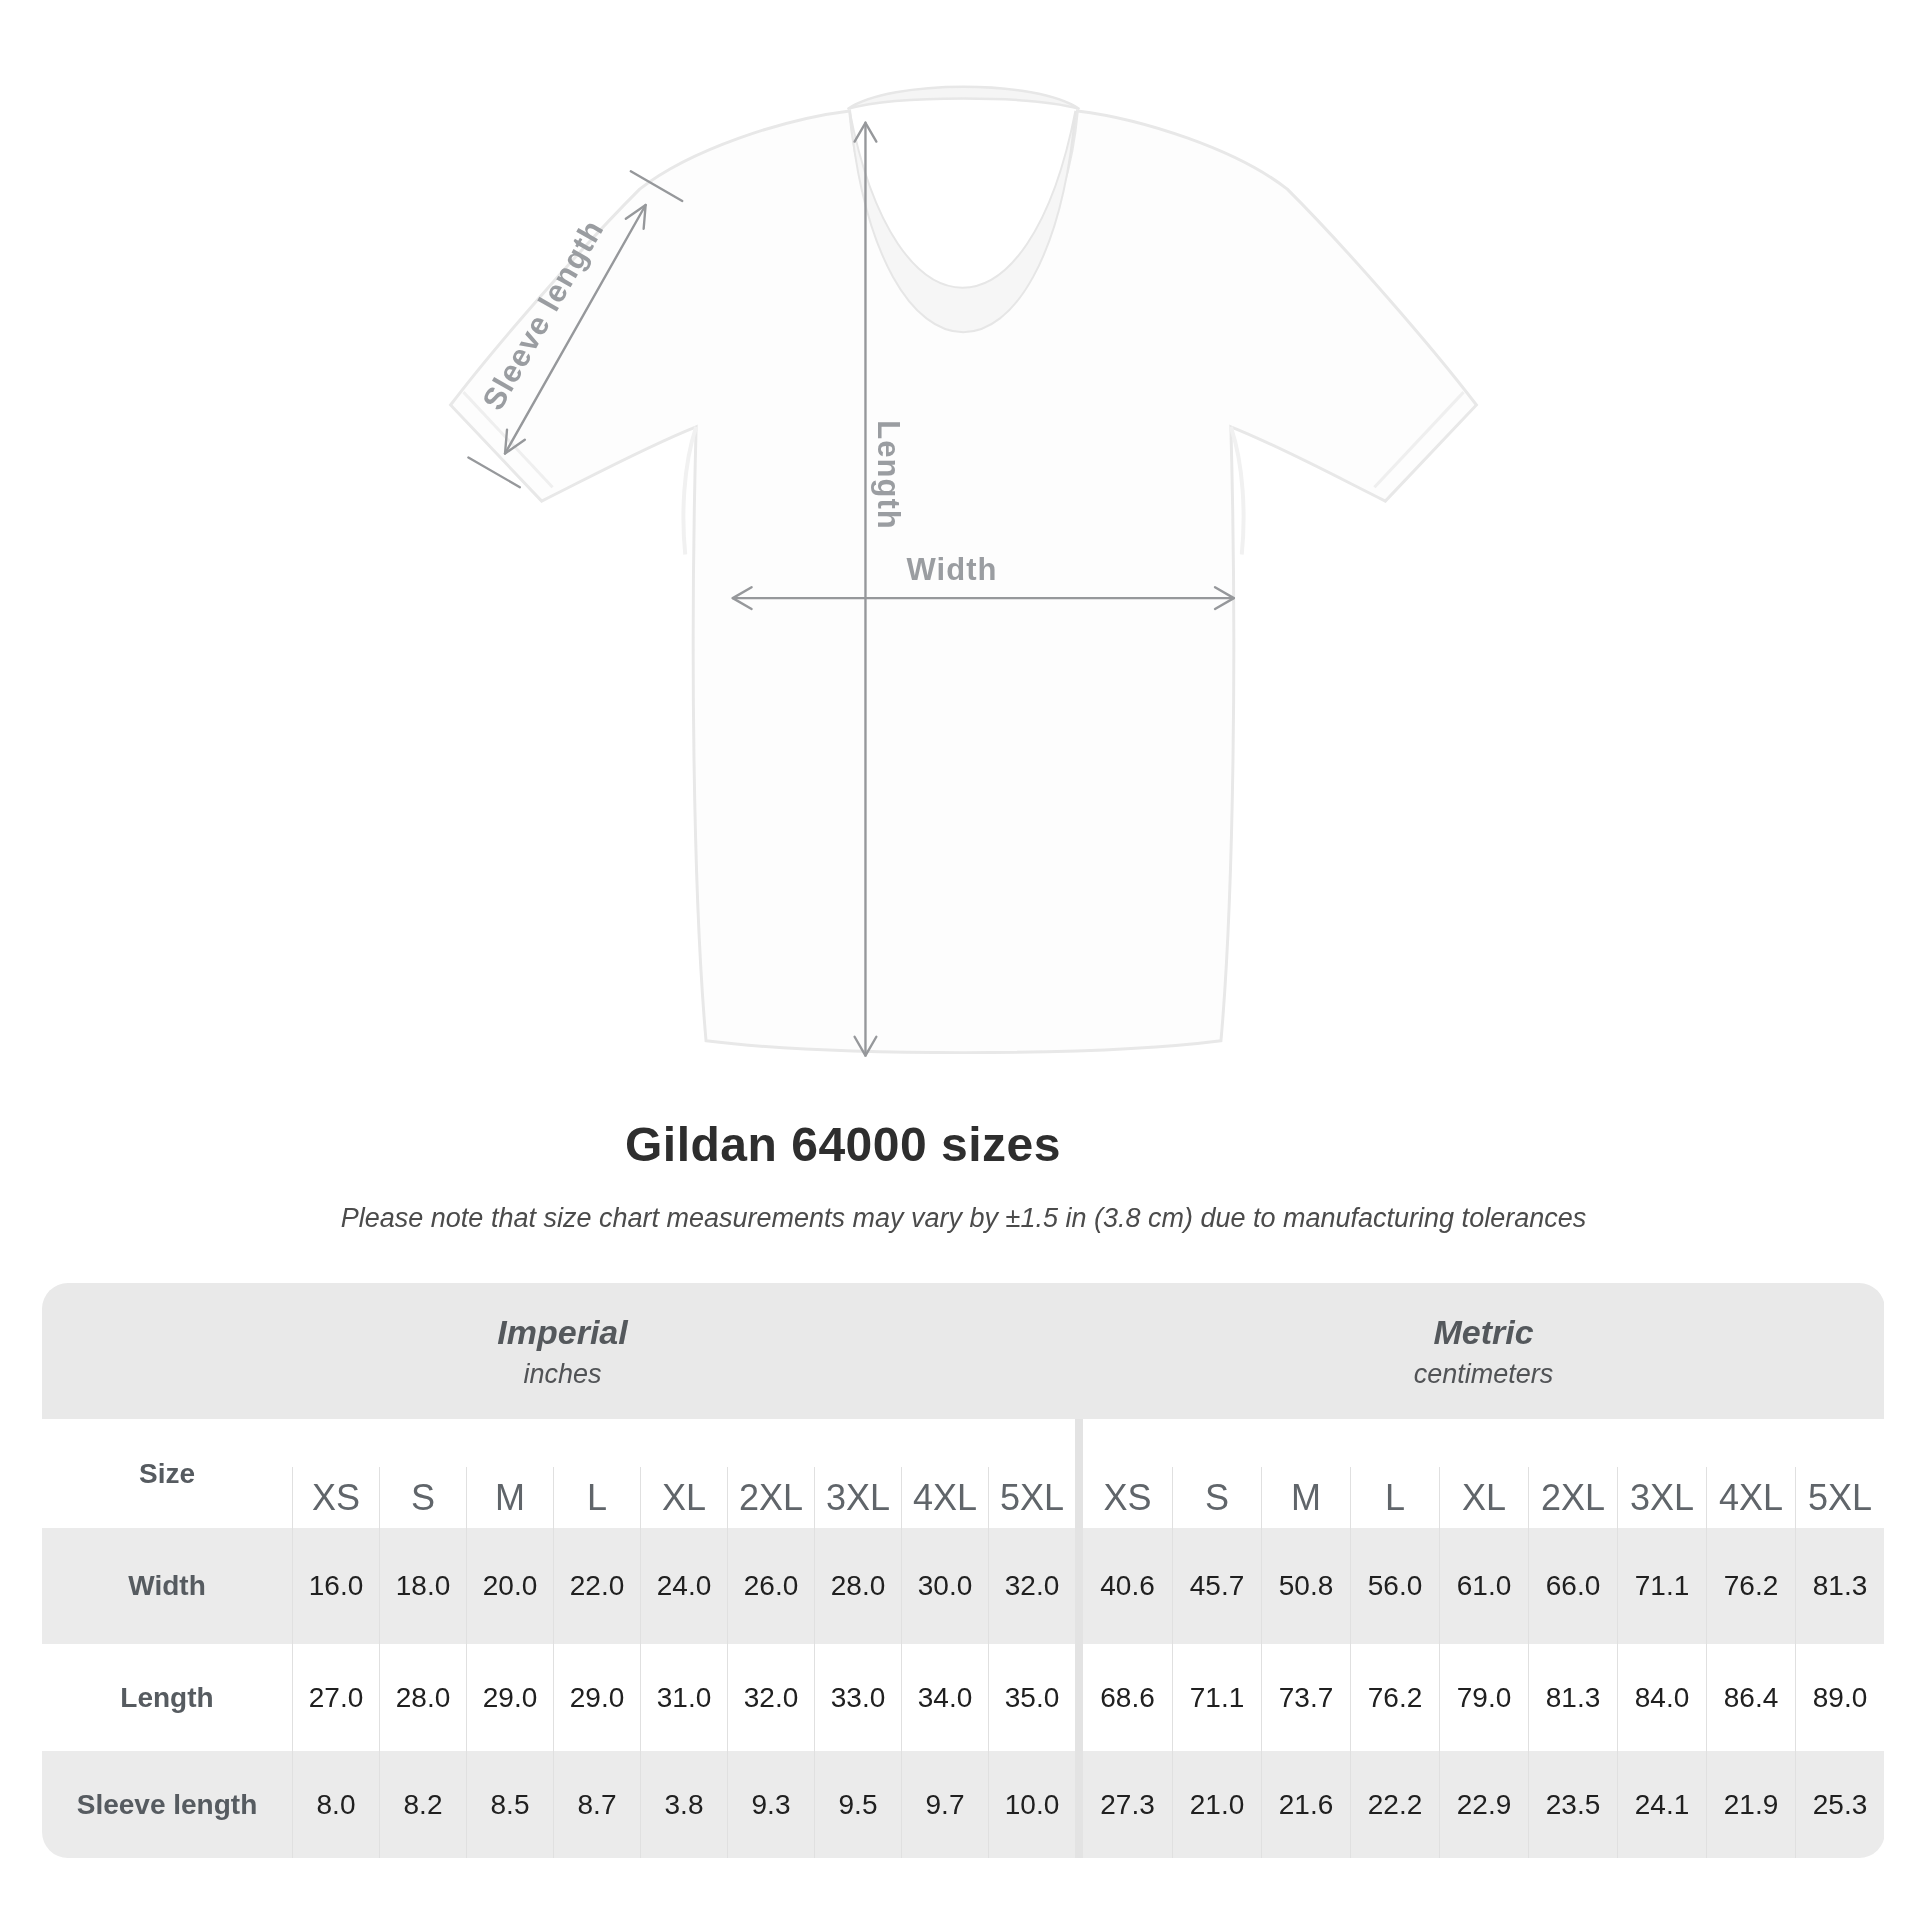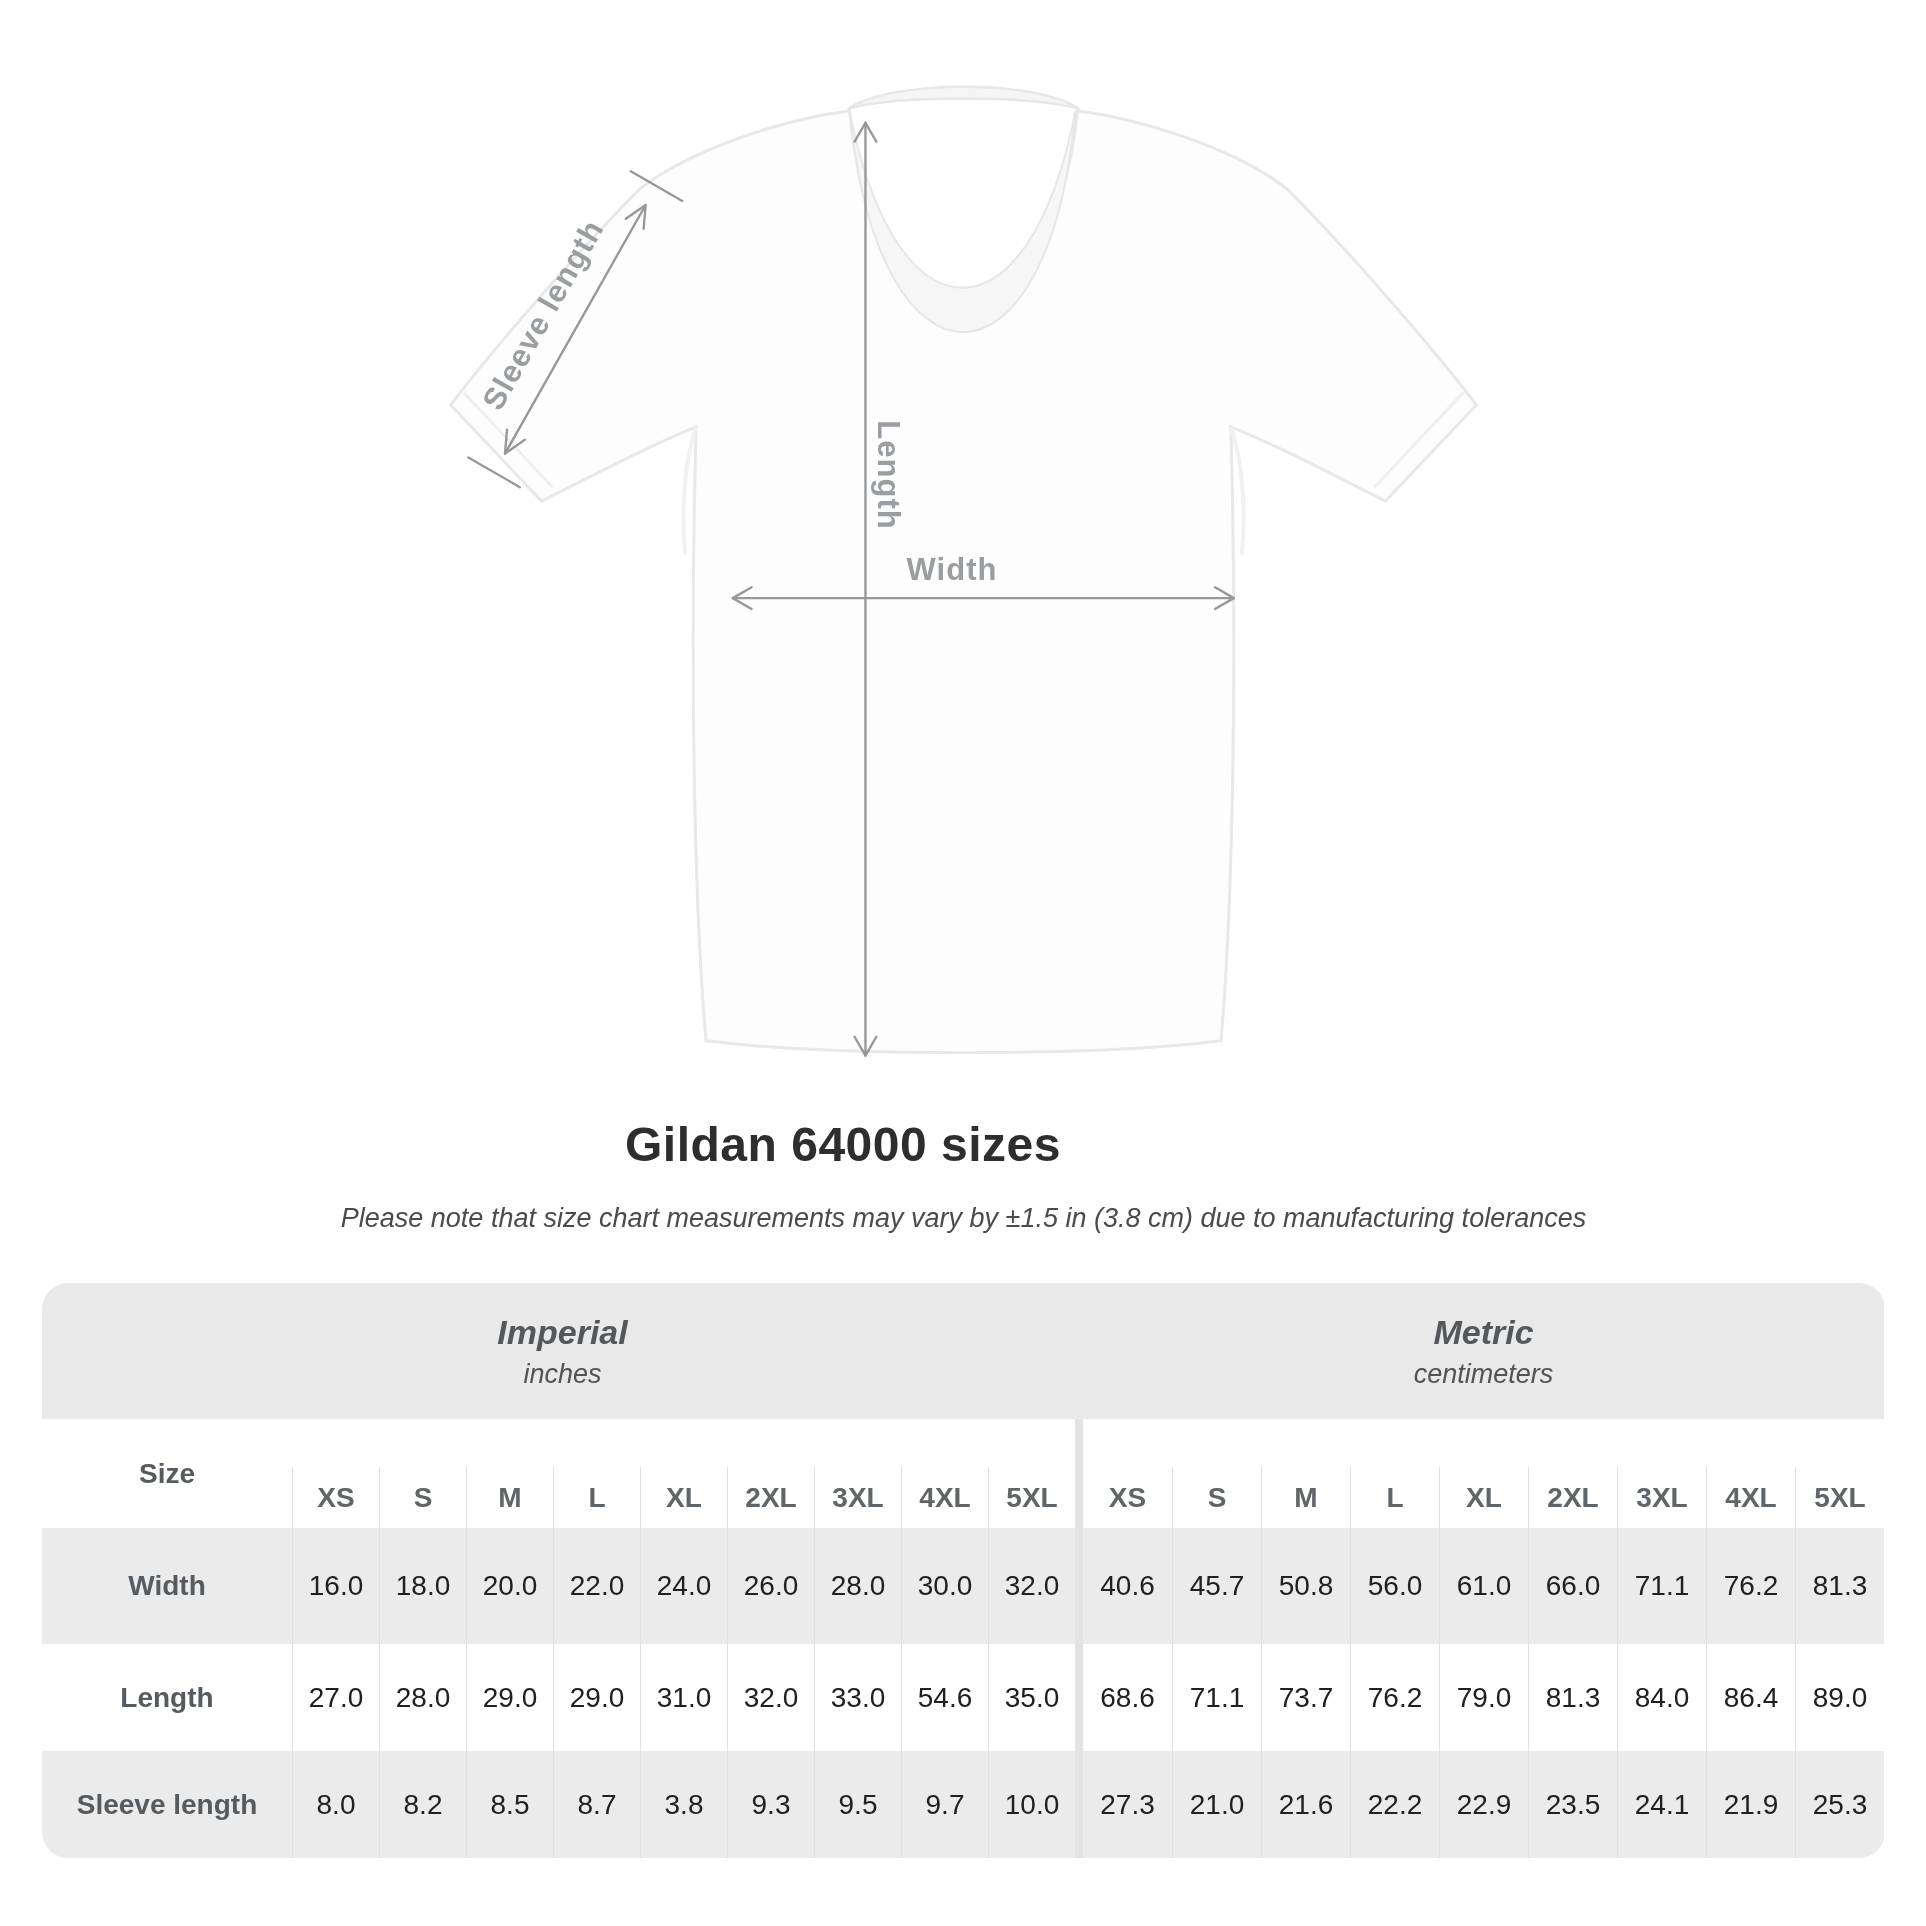--- a/index.html
+++ b/index.html
@@ -36,21 +36,21 @@
   .cell{display:flex;align-items:center;justify-content:center;}
   .hdr{background:#e9e9e9;flex-direction:column;gap:7px;}
   .hdr-imperial{grid-column:1 / span 11;}
   .hdr-metric{grid-column:12 / span 9;}
   .unit-name{font-size:34px;font-weight:bold;font-style:italic;color:#54585c;}
   .unit-sub{font-size:27px;font-style:italic;color:#515356;}
   .row-white{background:#ffffff;text-align:right;}
   .row-gray{background:#ebebeb;}
   .bL{border-left:1px solid #e0e0e0;}
   .divider-cell{background:#e3e3e3;}
-  .colhead{font-size:28px;font-weight:bold;color:#60656a;margin-top:48px;}
+  .colhead{font-size:36px;font-weight:normal;color:#60656a;margin-top:48px;}
   .rowlabel{font-size:28px;font-weight:bold;color:#565b60;}
   .val{font-size:28px;color:#202020;}
 </style>
 </head>
 <body>
 
 <div class="canvas">
 
   <svg class="layer" width="1927" height="1927" viewBox="0 0 1946 1946">
     <g>
@@ -163,21 +163,21 @@
     <div class="cell row-gray val bL">81.3</div>
 
     <div class="cell row-white rowlabel">Length</div>
     <div class="cell row-white val bL">27.0</div>
     <div class="cell row-white val bL">28.0</div>
     <div class="cell row-white val bL">29.0</div>
     <div class="cell row-white val bL">29.0</div>
     <div class="cell row-white val bL">31.0</div>
     <div class="cell row-white val bL">32.0</div>
     <div class="cell row-white val bL">33.0</div>
-    <div class="cell row-white val bL">54.6</div>
+    <div class="cell row-white val bL">34.0</div>
     <div class="cell row-white val bL">35.0</div>
     <div class="cell divider-cell"></div>
     <div class="cell row-white val">68.6</div>
     <div class="cell row-white val bL">71.1</div>
     <div class="cell row-white val bL">73.7</div>
     <div class="cell row-white val bL">76.2</div>
     <div class="cell row-white val bL">79.0</div>
     <div class="cell row-white val bL">81.3</div>
     <div class="cell row-white val bL">84.0</div>
     <div class="cell row-white val bL">86.4</div>

